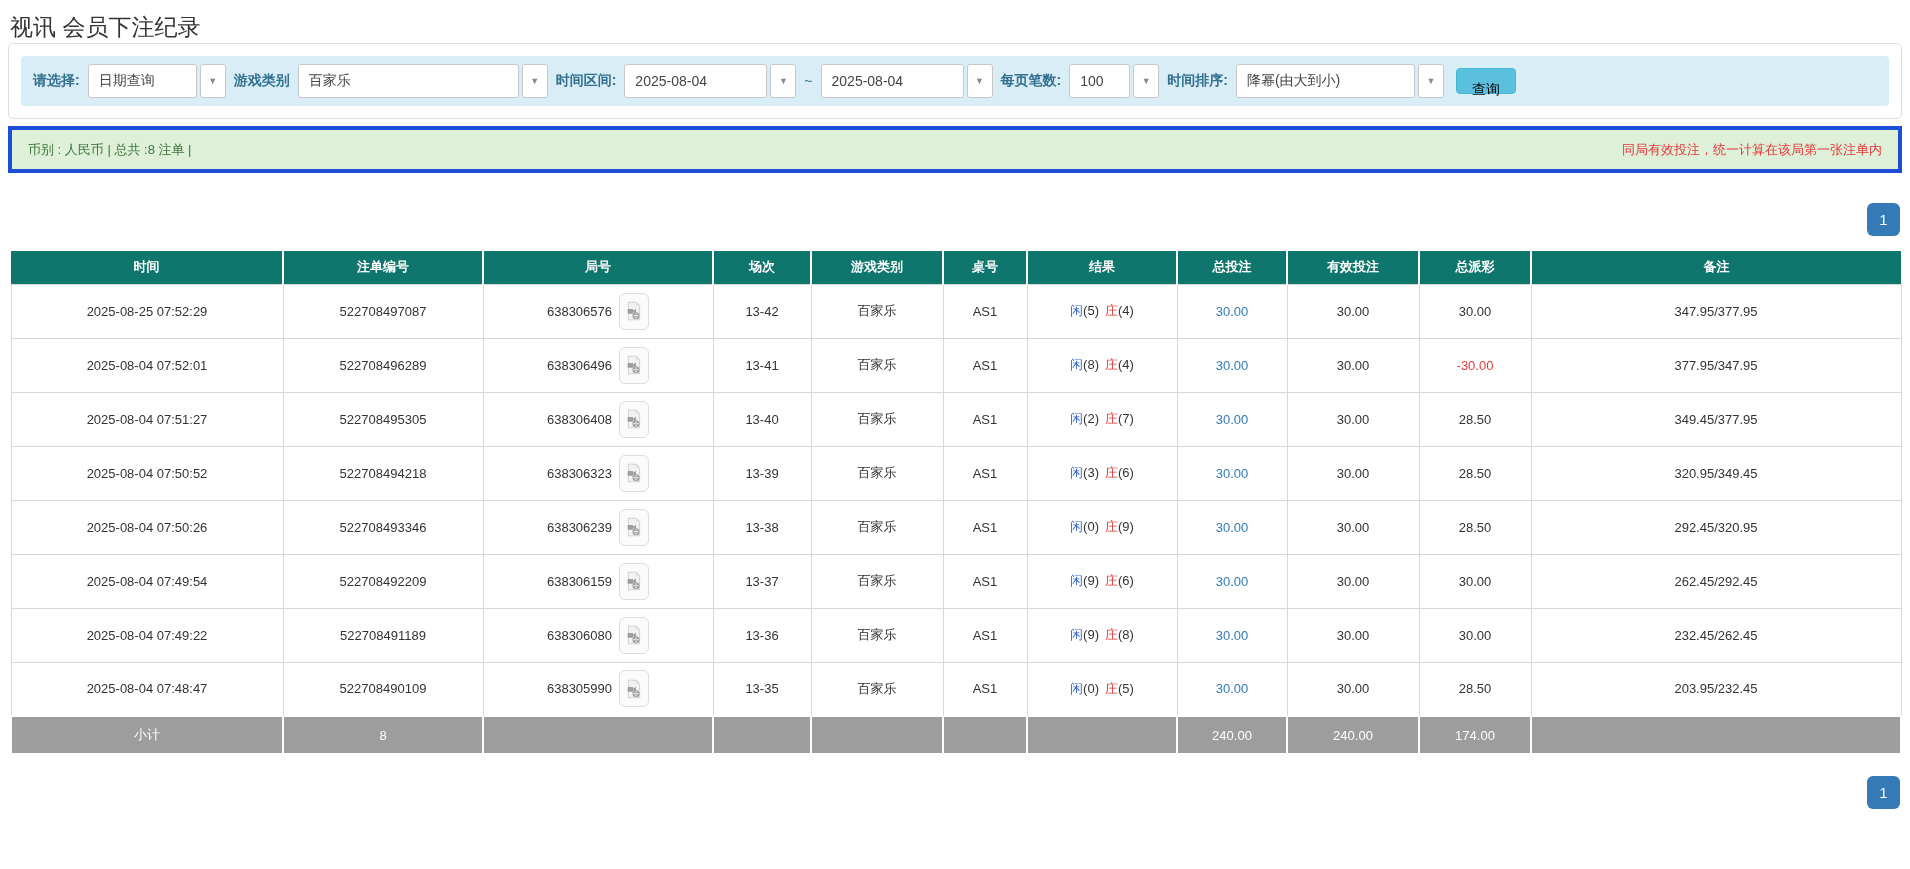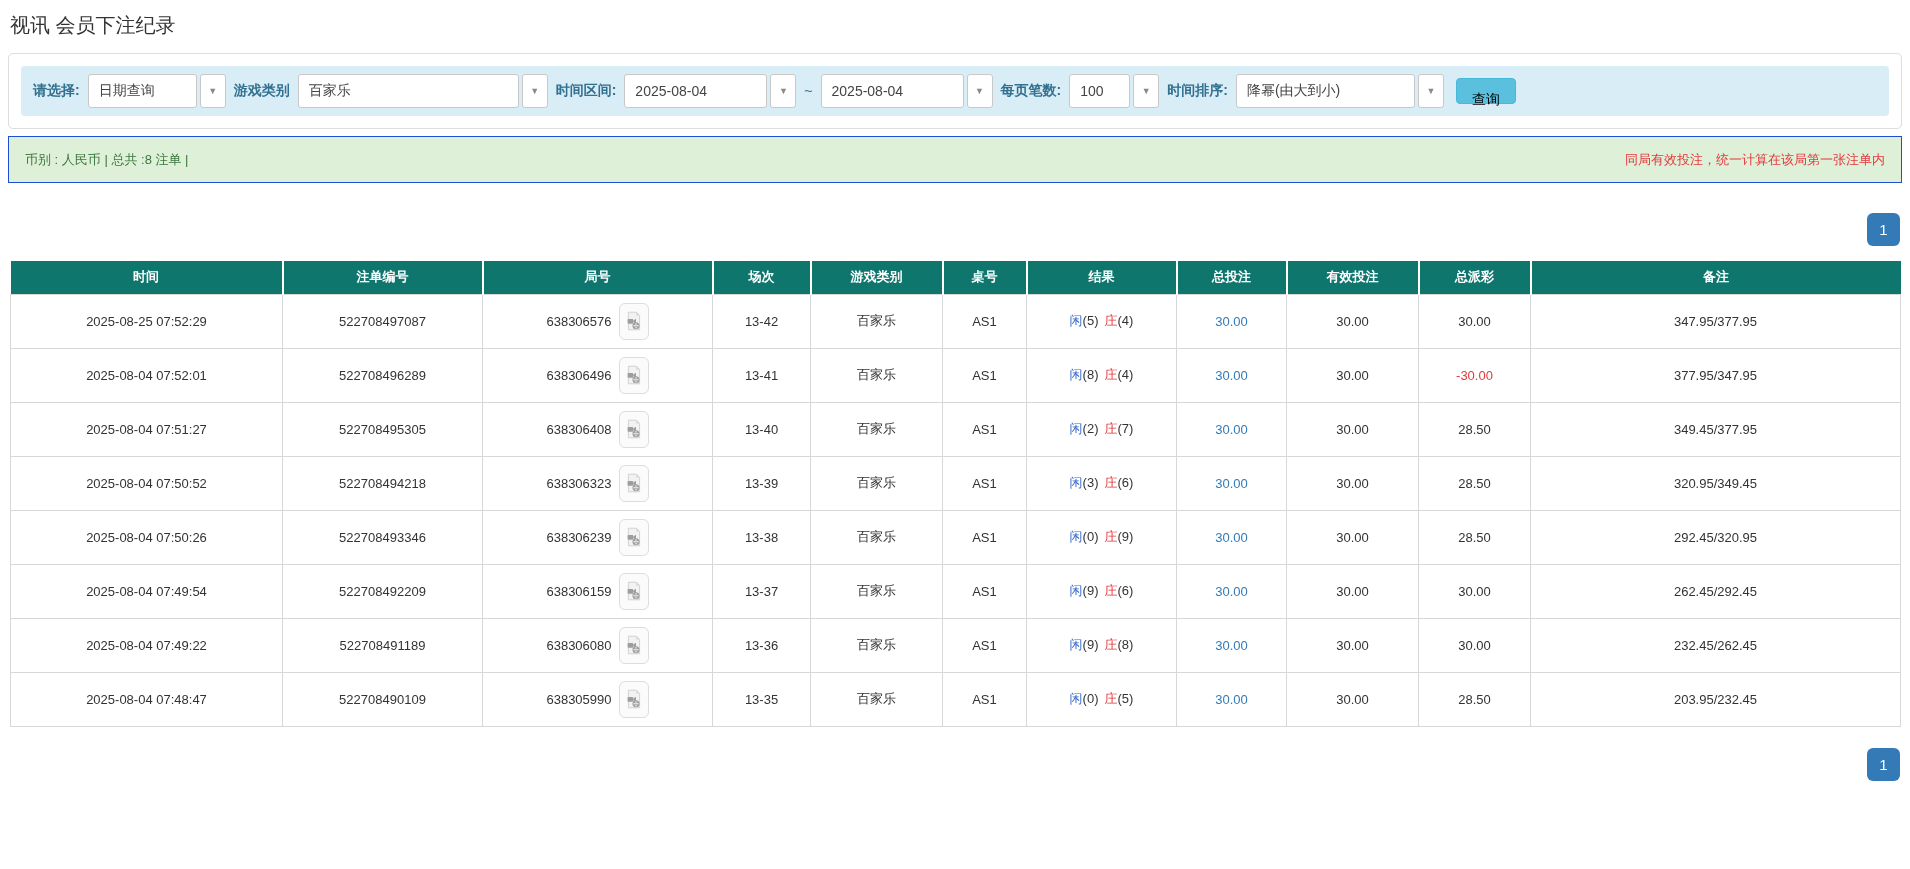--- a/index.html
+++ b/index.html
@@ -5,34 +5,34 @@
   * { box-sizing: border-box; }
   body {
     margin: 0;
     width: 1910px;
     height: 869px;
     background: #fff;
     color: #333;
     font-family: "Liberation Sans", "DejaVu Sans", sans-serif;
     overflow: hidden;
   }
-  .page-title { margin: 12px 0 0 10px; font-size: 20px; font-weight: 400; color: #333; }
+  .page-title { margin: 12px 0 0 10px; font-size: 23px; font-weight: 400; color: #333; }
 
   
-  .filter-panel { margin: 14px 8px 0; border: 1px solid #ddd; border-radius: 5px; padding: 12px; background: #fff; }
+  .filter-panel { margin: 0 8px 0; border: 1px solid #ddd; border-radius: 5px; padding: 12px; background: #fff; }
   .filter-bar { background: #d9edf7; border-radius: 4px; padding: 8px 12px; display: flex; align-items: center; gap: 8px; }
   .f-label { color: #31708f; font-weight: 700; font-size: 14px; white-space: nowrap; }
   .sel { display: flex; gap: 3px; height: 34px; flex: none; }
   .sel-box { background: #fff; border: 1px solid #c8c8c8; border-radius: 3px; display: flex; align-items: center; padding: 8px 10px; font-size: 14px; color: #444; flex: 1; overflow: hidden; white-space: nowrap; }
   .sel-arrow { width: 26px; flex: none; background: #fff; border: 1px solid #c8c8c8; border-radius: 3px; display: flex; align-items: center; justify-content: center; color: #8a8a8a; font-size: 9px; }
   .tilde { color: #31708f; font-size: 14px; }
   .btn-search { background: #5bc0de; border: 1px solid #46b8da; color: #000000; font-size: 14px; border-radius: 4px; height: 24px; padding: 12px 15px; margin-left: 4px; cursor: pointer; font-family: inherit; }
 
   
-  .summary-bar { margin: 7px 8px 0; background: #dff0d8; border: 1px solid #1d4ed8; display: flex; justify-content: space-between; align-items: center; padding: 0 16px; height: 47px; font-size: 13px; }
+  .summary-bar { margin: 7px 8px 0; background: #dff0d8; border: 4px solid #1d4ed8; display: flex; justify-content: space-between; align-items: center; padding: 0 16px; height: 47px; font-size: 13px; }
   .summary-left { color: #3c763d; }
   .summary-right { color: #e4393c; }
 
   
   .pager { display: flex; justify-content: flex-end; margin: 30px 10px 15px; }
   .pager.bottom { margin: 21px 10px 0; }
   .page-btn { width: 33px; height: 33px; background: #337ab7; border-radius: 6px; color: #fff; font-size: 15px; display: flex; align-items: center; justify-content: center; cursor: pointer; }
 
   
   table { border-collapse: collapse; table-layout: fixed; width: 1890px; margin: 0 10px; font-size: 13px; }
@@ -426,18 +426,31 @@
     </td>
     <td>
       <span class="link">30.00</span>
     </td>
     <td>30.00</td>
     <td>28.50</td>
     <td>203.95/232.45</td>
   </tr>
 </tbody>
   <tfoot>
+    <tr>
+      <td>小计</td>
+      <td>8</td>
+      <td></td>
+      <td></td>
+      <td></td>
+      <td></td>
+      <td></td>
+      <td>240.00</td>
+      <td>240.00</td>
+      <td>174.00</td>
+      <td></td>
+    </tr>
   </tfoot>
 </table>
 
 <div class="pager bottom">
   <div class="page-btn">1</div>
 </div>
 
 </body></html>

